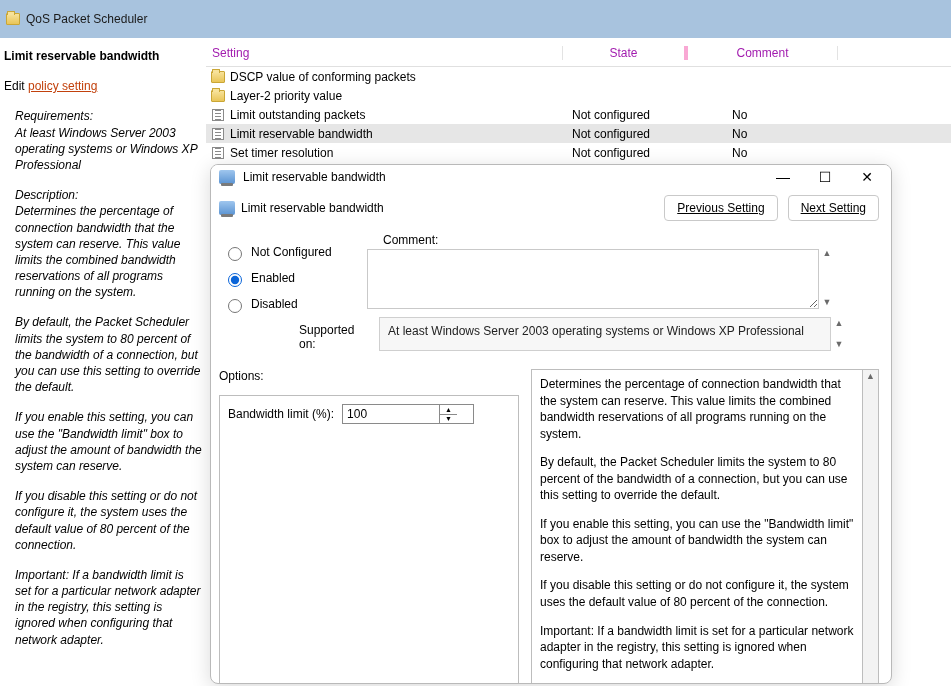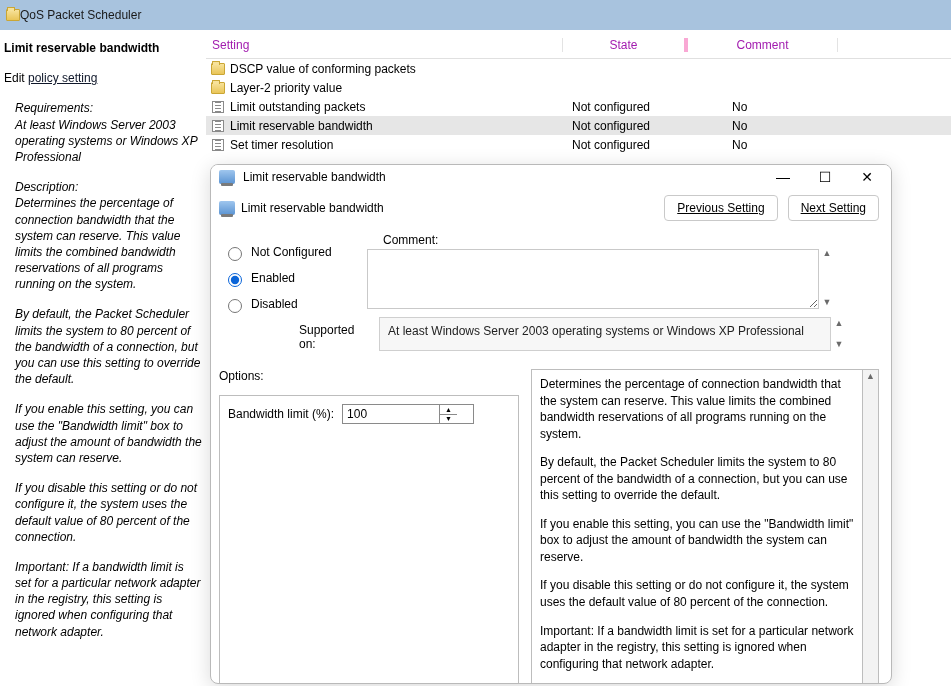--- a/index.html
+++ b/index.html
@@ -9,24 +9,25 @@
     font-size: 12px;
     color: #000;
     background: #fff;
     width: 951px;
     height: 686px;
     overflow: hidden;
     position: relative;
   }
   .titlebar {
     background: #a8c3de;
-    height: 30px;
+    height: 38px;
     display: flex;
     align-items: center;
     padding: 0 6px;
+    gap: 6px;
   }
   .folder-icon {
     width: 14px; height: 12px;
     background: linear-gradient(#f7e29a,#e9c558);
     border: 1px solid #caa635;
     border-radius: 1px;
     position: relative;
   }
   .folder-icon::before {
     content:"";
@@ -41,21 +42,21 @@
     height: calc(100% - 22px);
   }
   .left-pane {
     width: 206px;
     padding: 10px 4px 0 4px;
     font-size: 12px;
     line-height: 1.35;
   }
   .left-pane h3 { font-size: 12px; margin: 0 0 14px 0; font-weight: bold;}
   .left-pane .editline { margin-bottom: 14px; }
-  .left-pane a { color:#0f172a; text-decoration: underline; cursor:pointer;}
+  .left-pane a { color:#c2410c; text-decoration: underline; cursor:pointer;}
   .left-pane p { margin: 0 0 14px 11px; font-style: italic; }
   .right-pane {
     flex: 1;
     position: relative;
     padding-top: 4px;
   }
   .list-header {
     display:flex;
     border-bottom: 1px solid #e0e0e0;
     font-size:12px;

